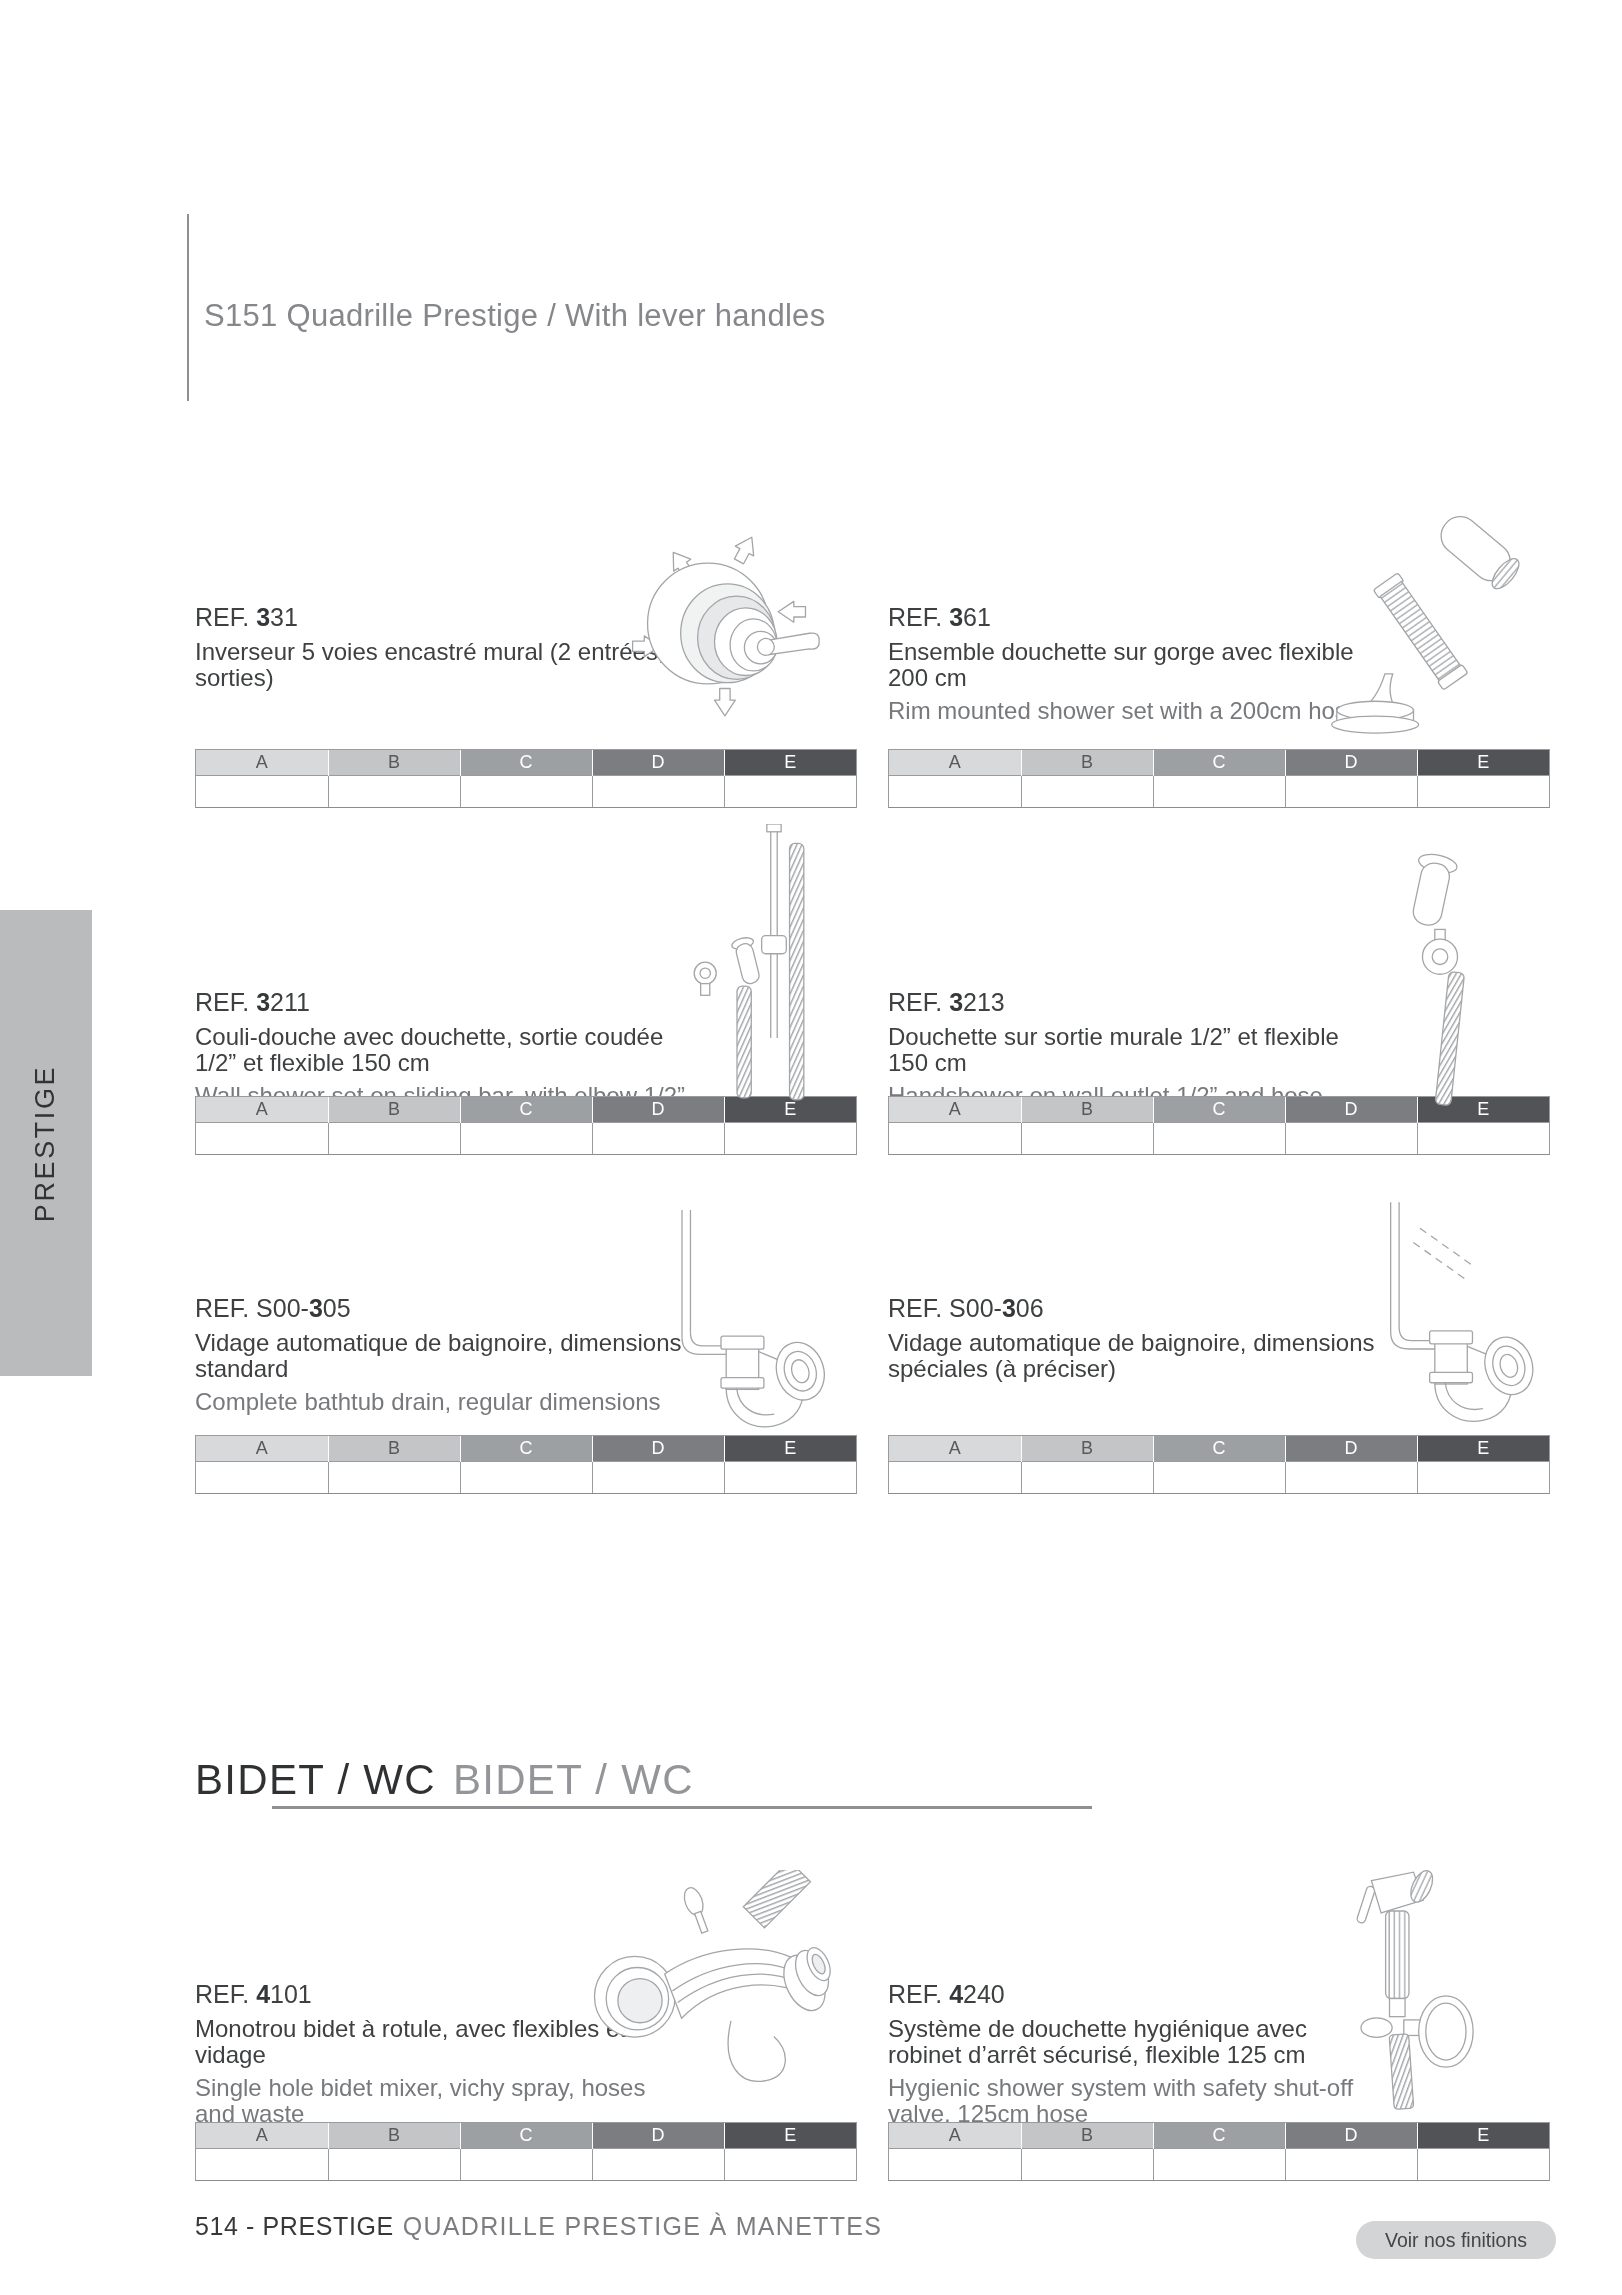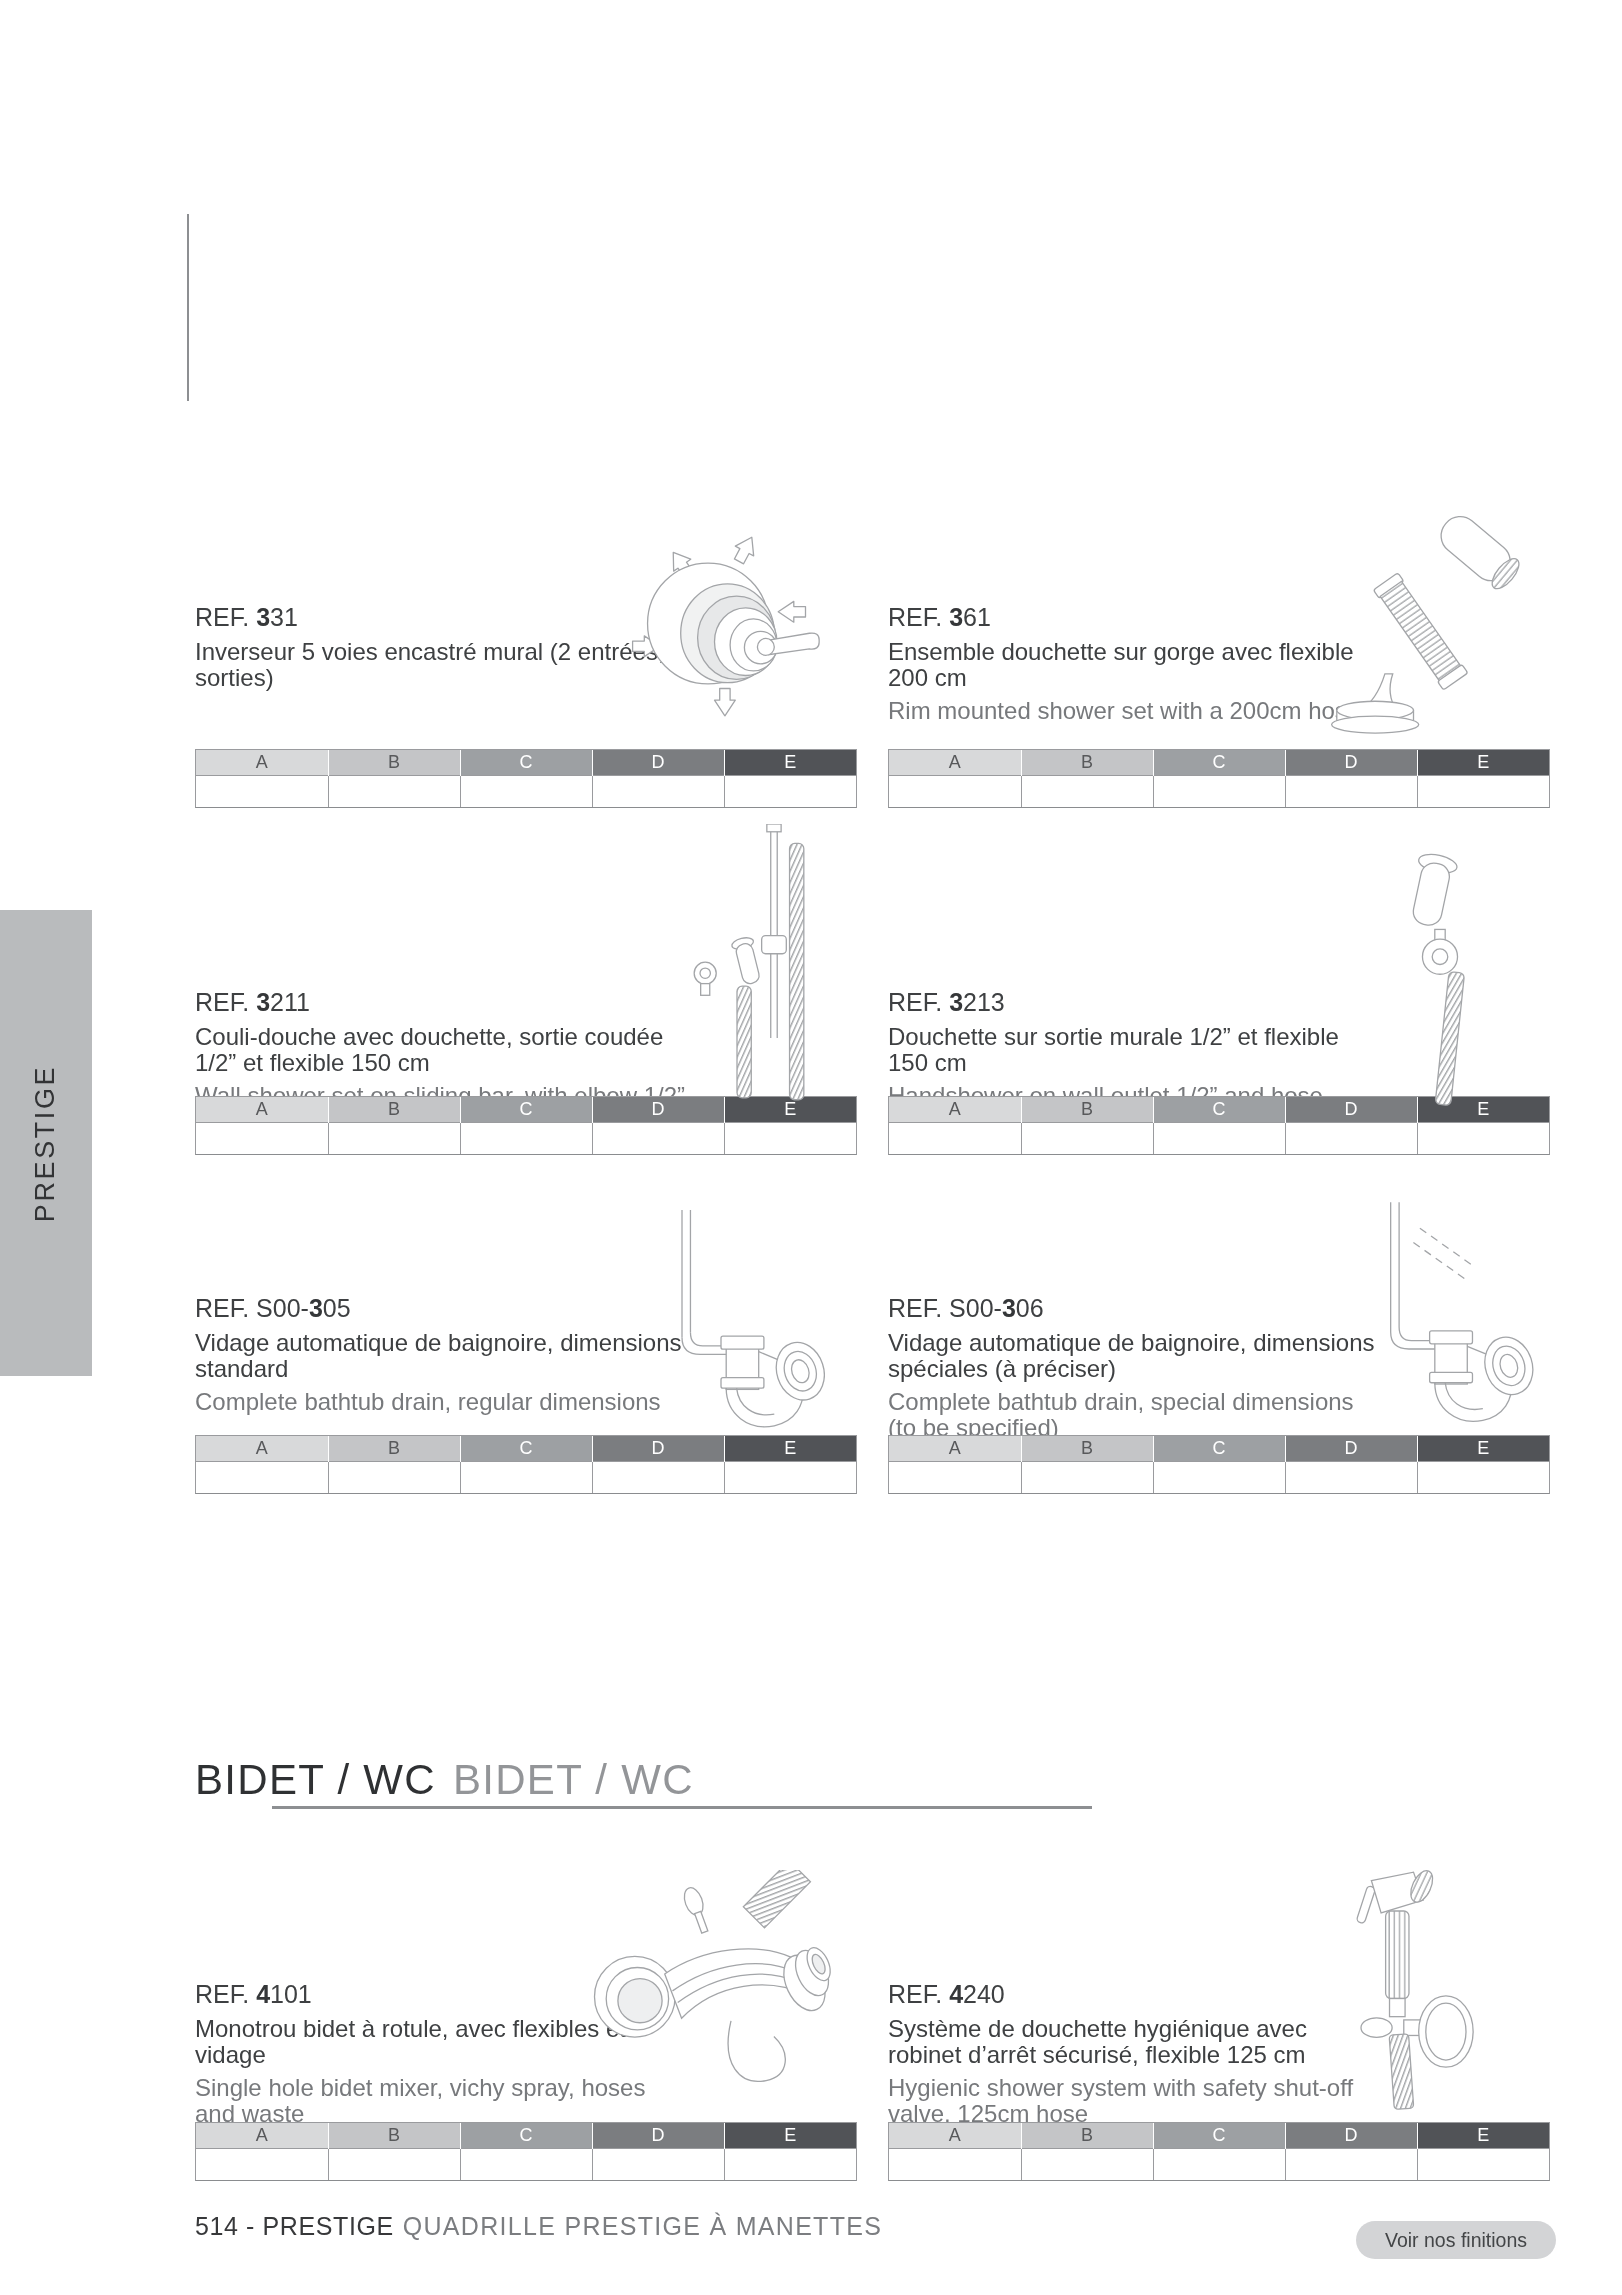--- a/index.html
+++ b/index.html
@@ -65,20 +65,21 @@
         <line x1="1.5" y1="0" x2="1.5" y2="8" stroke="#a3a5a8" stroke-width="2"></line>
       </pattern>
     </defs>
   </svg>
 
   <div class="sidebar-tab">
     <span>PRESTIGE</span>
   </div>
 
   <div class="title-rule"></div>
+  <h1 class="page-title">S151 Quadrille Prestige / With lever handles</h1>
 
   <div id="products-root">
   <div class="product">
     <div class="p-text" style="left: 195px; top: 604px;">
       <p class="p-ref"><span class="p-ref-label">REF. </span><b class="p-ref-bold">3</b><span class="p-ref-rest">31</span></p>
       <p class="p-fr">Inverseur 5 voies encastré mural (2 entrées, 3 sorties)</p>
     </div>
     <div class="ptable-wrap" style="left: 195px; top: 749px;">
       <table class="ptable">
             <thead>
@@ -306,21 +307,20 @@
         <ellipse cx="282" cy="248" rx="13" ry="18" fill="#ffffff"></ellipse>
       </g>
     </svg>
         </div>
   </div>
 
   <div class="product">
     <div class="p-text" style="left: 888px; top: 1295px;">
       <p class="p-ref"><span class="p-ref-label">REF. S00-</span><b class="p-ref-bold">3</b><span class="p-ref-rest">06</span></p>
       <p class="p-fr">Vidage automatique de baignoire, dimensions spéciales (à préciser)</p>
-      <p class="p-en">Complete bathtub drain, special dimensions (to be specified)</p>
     </div>
     <div class="ptable-wrap" style="left: 888px; top: 1435px;">
       <table class="ptable">
             <thead>
               <tr>
                 <th style="background: rgb(216, 217, 218); color: rgb(88, 89, 91);">A</th>
                 <th style="background: rgb(196, 197, 199); color: rgb(88, 89, 91);">B</th>
                 <th style="background: rgb(157, 160, 163); color: rgb(255, 255, 255);">C</th>
                 <th style="background: rgb(123, 125, 128); color: rgb(255, 255, 255);">D</th>
                 <th style="background: rgb(81, 83, 87); color: rgb(255, 255, 255);">E</th>

